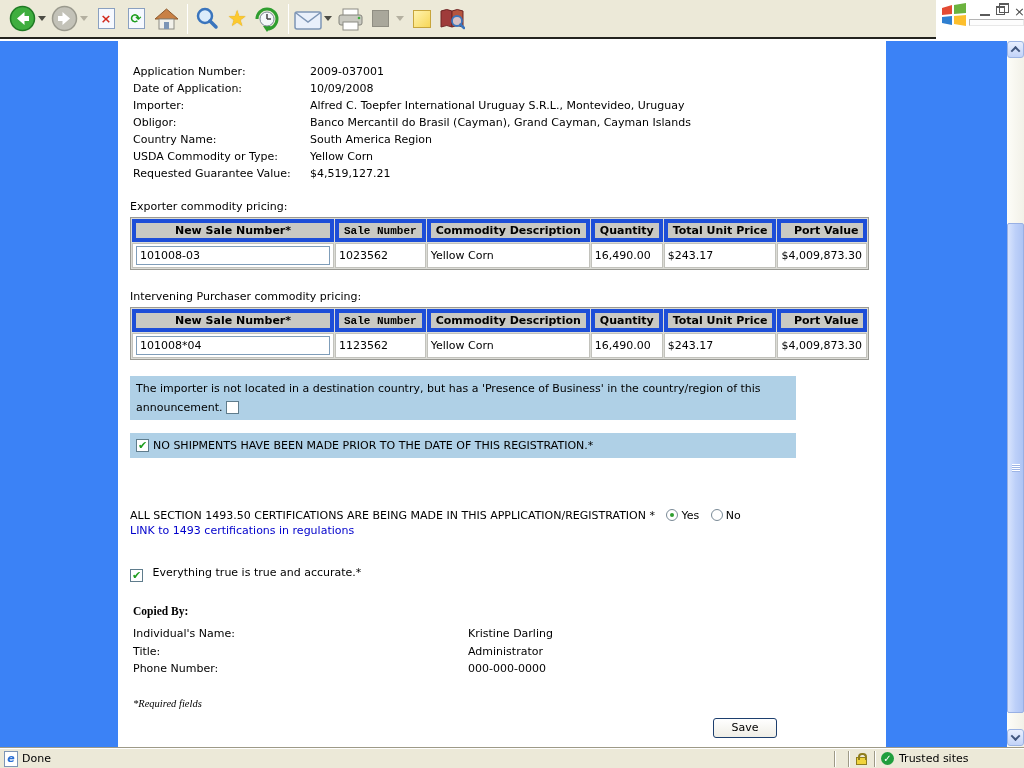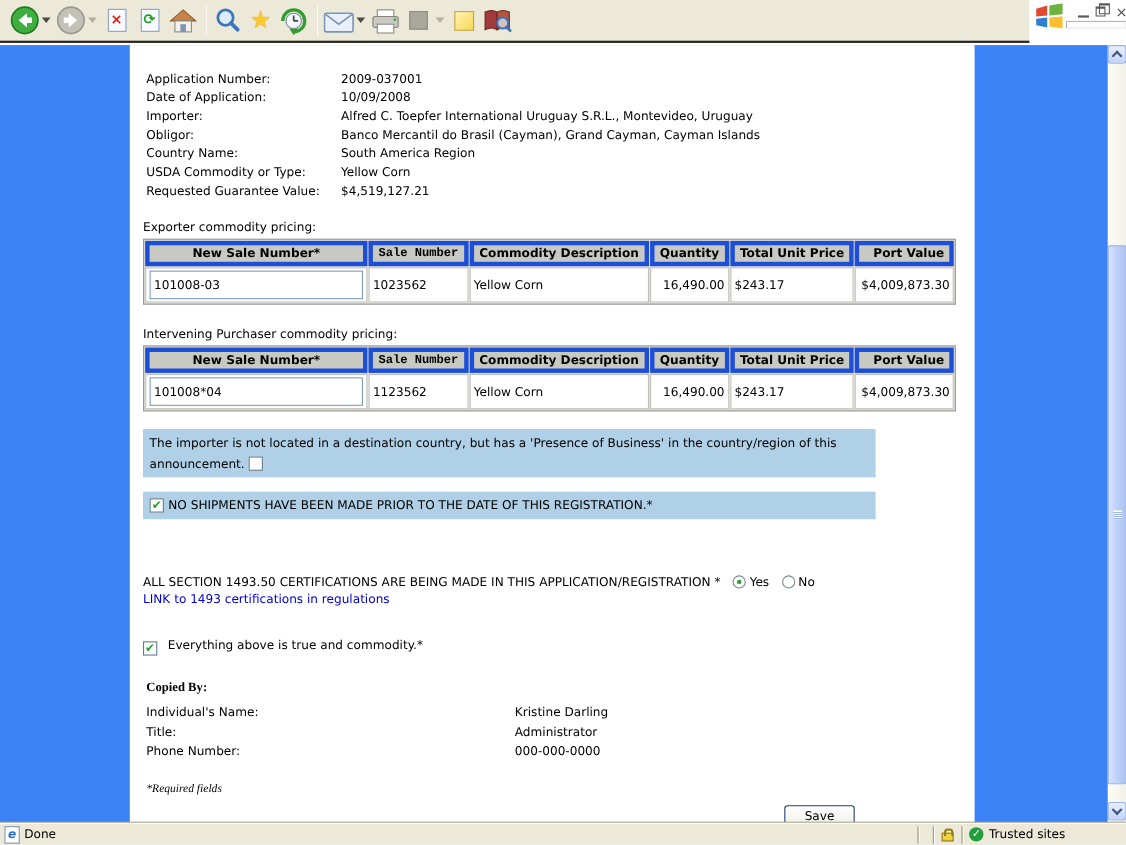--- a/index.html
+++ b/index.html
@@ -51,22 +51,22 @@
   
   .details { margin:22px 0 0 15px; }
   .drow { display:flex; line-height:17px; }
   .drow .lbl { width:177px; }
   .tbl-title { margin:18px 0 3px 12px; line-height:14px; }
   .sect2 .tbl-title { margin-top:20px; }
   table.pricing { margin-left:12px; border-collapse:separate; border-spacing:1px; background:#dcdcd6; border:1px solid #9a9a94; }
   table.pricing th { background:#c9c9c3; border:4px solid #1d4ed8; font-weight:bold; font-size:11px; padding:1px 5px; white-space:nowrap; }
   table.pricing td { background:#fff; border:1px solid #c2c2bc; font-size:11px; padding:2px 3px; white-space:nowrap; vertical-align:middle; }
   .c1 { width:200px; } .c2 { width:84px;font-family:Liberation Mono, monospace; } .c3 { width:154px; } .c4 { width:62px; } .c5 { width:100px; } .c6 { width:90px;text-align:right; }
-  td.num { text-align:right; }
-  input.sale-input { width:194px; height:19px; border:1px solid #7f9db9; font-family:"DejaVu Sans",sans-serif; font-size:11px; padding:12px 3px; }
+  td.num { text-align:left; }
+  input.sale-input { width:194px; height:19px; border:1px solid #7f9db9; font-family:"DejaVu Sans",sans-serif; font-size:11px; padding:1px 3px; }
 
   .notice { width:666px; margin-left:12px; background:#afd0e6; padding:3px 6px; line-height:19px; }
   .notice.first { margin-top:16px; }
   .notice.second { margin-top:13px; display:flex; align-items:center; }
 
   .cbx { display:inline-block; width:13px; height:13px; background:#fff; border:1px solid #5f7c8c;
          vertical-align:-3px; text-align:center; line-height:12px; font-size:11px; font-weight:bold; color:#1f9e1f; }
   .notice.second .cbx { margin-right:4px; flex:0 0 auto; }
 
   .cert { margin:50px 0 0 12px; line-height:15px; }
@@ -309,21 +309,21 @@
     <div class="cert">
       <span>ALL SECTION 1493.50 CERTIFICATIONS ARE BEING MADE IN THIS APPLICATION/REGISTRATION *</span>
       <span class="radio sel"></span><span>Yes</span>
       <span class="radio"></span><span>No</span>
       <br>
       <a class="reglink">LINK to 1493 certifications in regulations</a>
     </div>
 
     <div class="accuracy">
       <span class="cbx">✔</span>
-      <span>Everything above is true and commodity.*</span>
+      <span>Everything true is true and accurate.*</span>
     </div>
 
     <div class="copied">
       <h3>Copied By:</h3>
       <div class="crow">
           <span class="lbl">Individual's Name:</span>
           <span>Kristine Darling</span>
         </div>
       <div class="crow">
           <span class="lbl">Title:</span>

